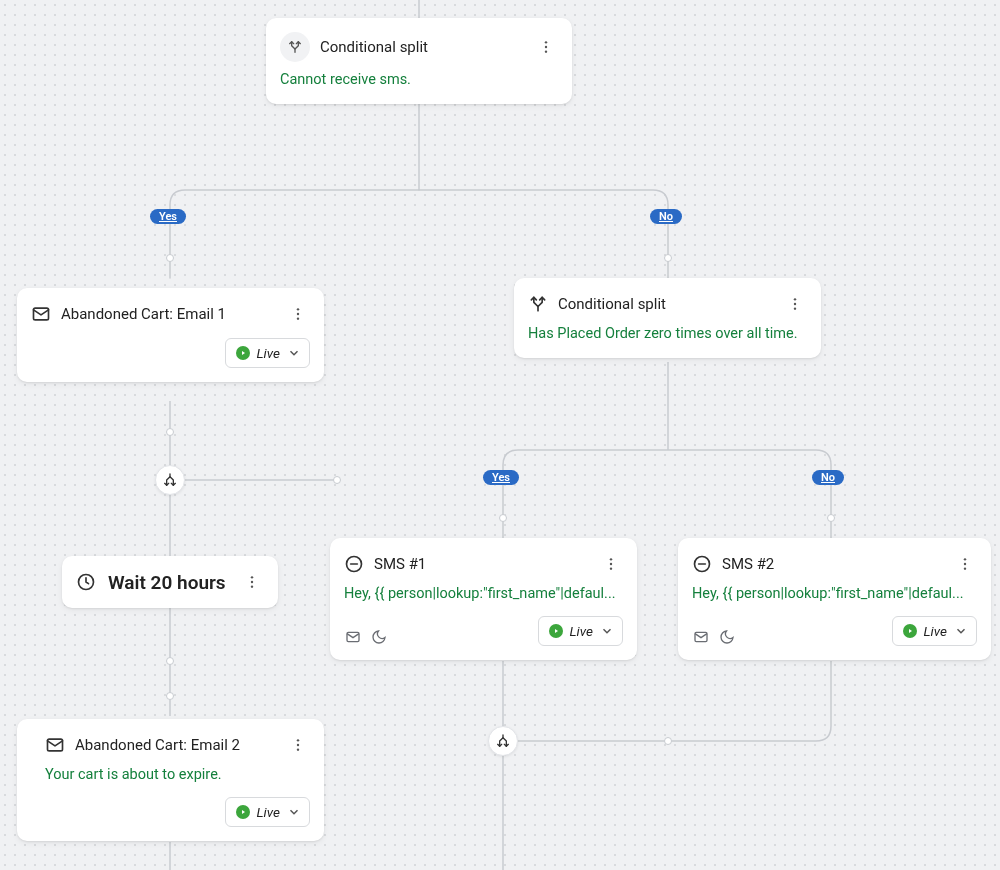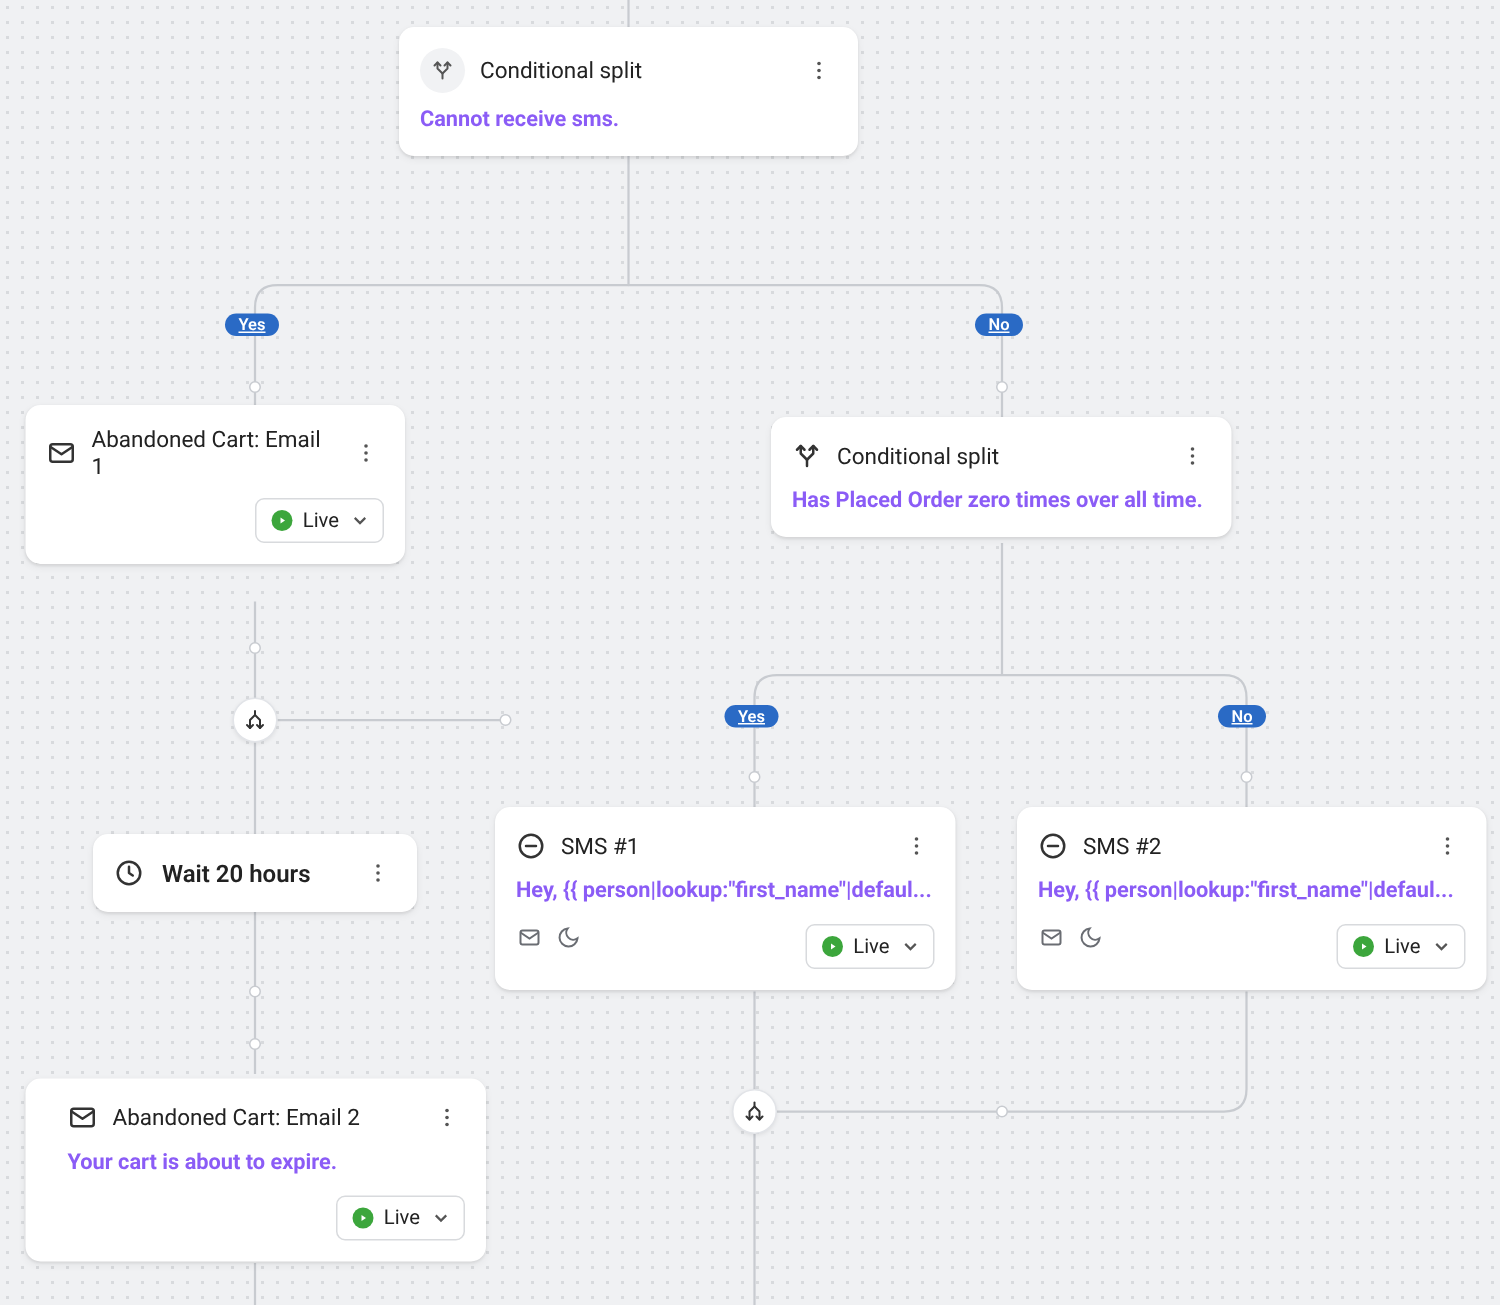--- a/index.html
+++ b/index.html
@@ -37,23 +37,22 @@
     margin-bottom: 8px;
   }
   .card-title {
     font-weight: 400;
     font-size: 15px;
     color: #222;
     flex: 1;
   }
   .card-desc {
     font-size: 14.5px;
-    color: #8b5cf6;
+    color: #15803d;
     line-height: 1.4;
-    font-weight: bold;
   }
   .icon-circle {
     width: 30px; height: 30px;
     border-radius: 50%;
     background: #f1f2f4;
     display: flex;
     align-items: center;
     justify-content: center;
     flex-shrink: 0;
   }
@@ -71,22 +70,23 @@
     color: #fff;
     font-size: 11px;
     font-weight: 600;
     padding: 1px 9px;
     border-radius: 10px;
     text-decoration: underline;
   }
   .status-row {
     display: flex;
     justify-content: space-between;
-    align-items: flex-start;
+    align-items: flex-end;
     margin-top: 12px;
+    font-style: italic;
   }
   .status-dropdown {
     display: flex;
     align-items: center;
     gap: 7px;
     border: 1px solid #d8dadd;
     border-radius: 6px;
     padding: 6px 8px 6px 10px;
     font-size: 13.5px;
     color: #222;
@@ -136,21 +136,21 @@
     background: #fff;
     border-radius: 10px;
     box-shadow: 0 2px 6px rgba(0,0,0,0.06), 0 1px 2px rgba(0,0,0,0.08);
     padding: 14px 14px;
     display: flex;
     align-items: center;
     gap: 12px;
   }
   .wait-text {
     font-weight: 600;
-    font-size: 16px;
+    font-size: 19px;
     color: #222;
     flex: 1;
   }
   .dot-on-line {
     position: absolute;
     width: 8px; height: 8px;
     background: #fff;
     border: 1px solid #c8cbd0;
     border-radius: 50%;
     margin-left: -4px;
@@ -229,21 +229,21 @@
         <svg width="16" height="16" viewBox="0 0 24 24" fill="#555">
             <circle cx="12" cy="5" r="1.8"></circle>
             <circle cx="12" cy="12" r="1.8"></circle>
             <circle cx="12" cy="19" r="1.8"></circle>
           </svg>
       </span>
     </div>
     <div class="card-desc">Cannot receive sms.</div>
   </div>
 
-  <div class="card" style="left:17px; top:270px; width:253px;">
+  <div class="card" style="left:17px; top:288px; width:307px;">
     <div class="card-header">
       <span class="icon-plain">
         <svg width="20" height="20" viewBox="0 0 24 24" fill="none" stroke="#333" stroke-width="2" stroke-linecap="round" stroke-linejoin="round">
             <rect x="3" y="5" width="18" height="14" rx="2"></rect>
             <path d="M3 7l9 6 9-6"></path>
           </svg>
       </span>
       <span class="card-title">Abandoned Cart: Email 1</span>
       <span class="more-btn">
         <svg width="16" height="16" viewBox="0 0 24 24" fill="#555">

